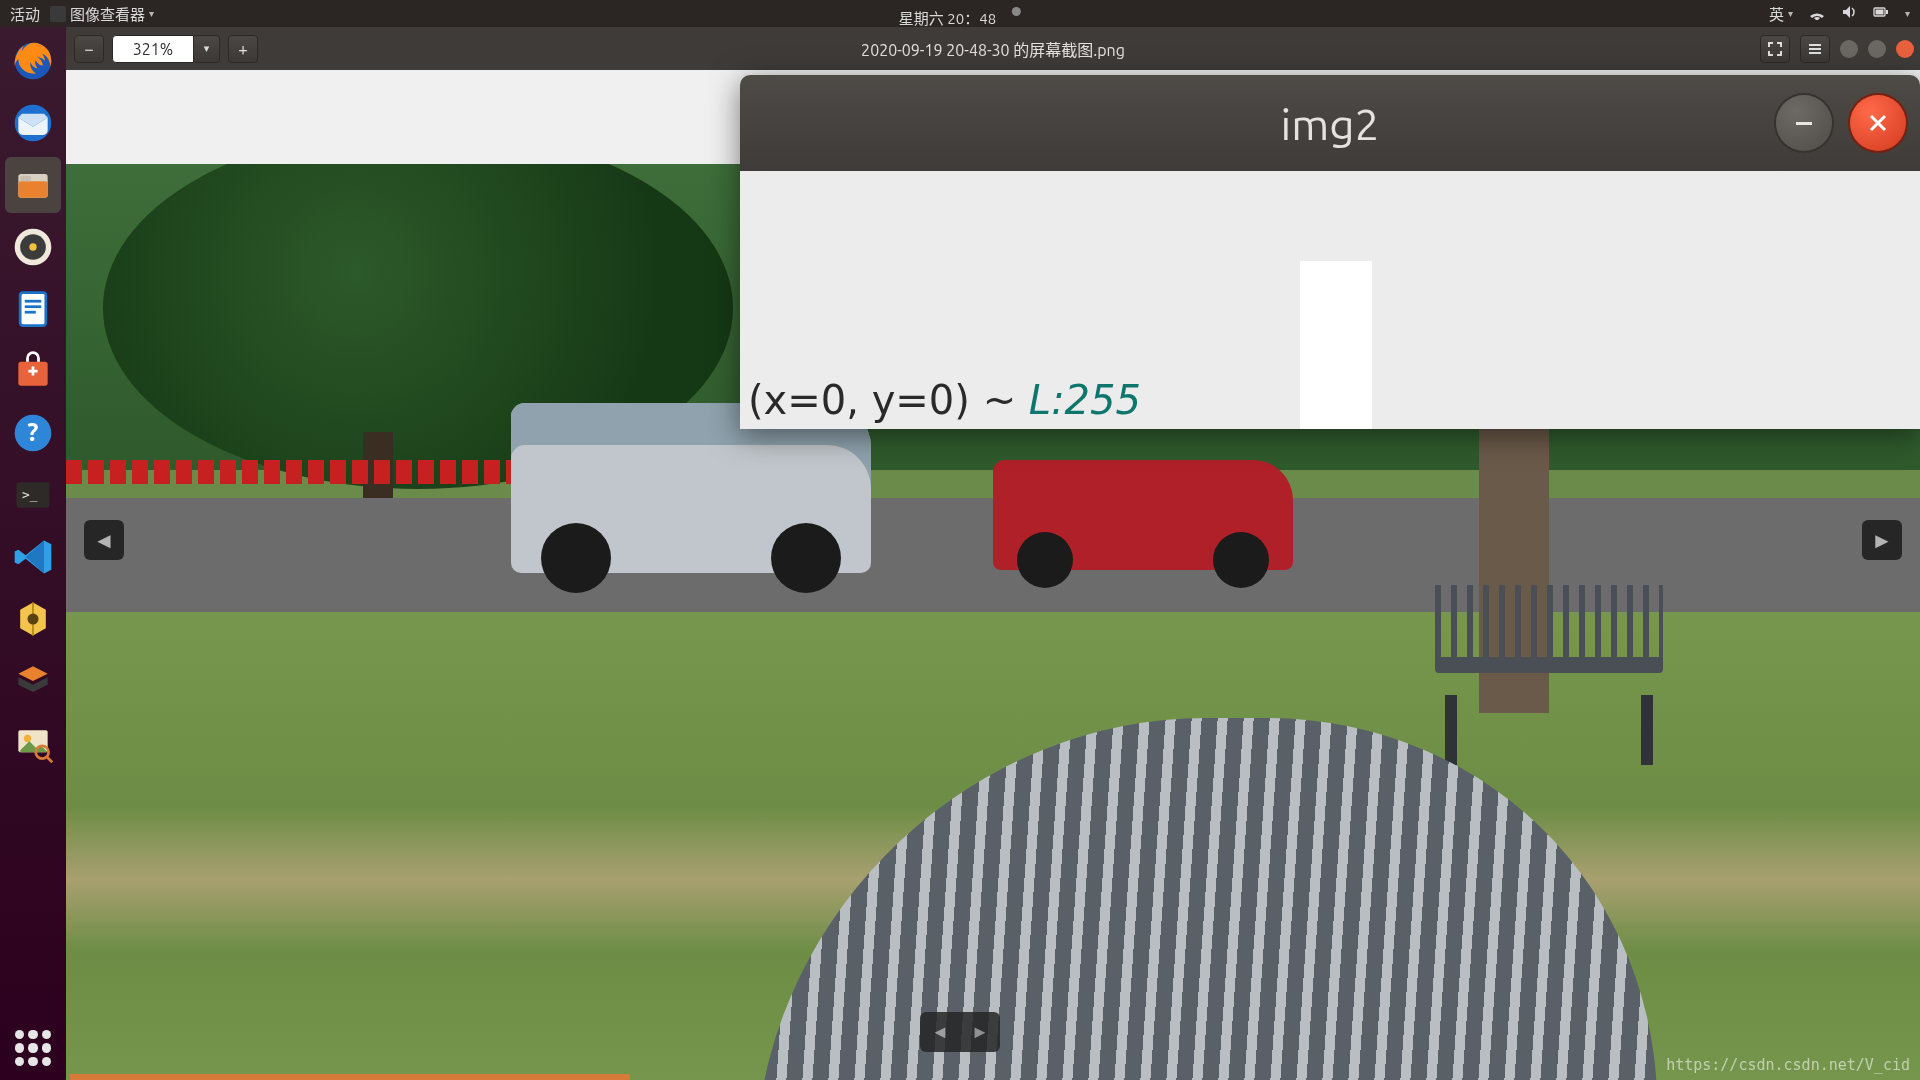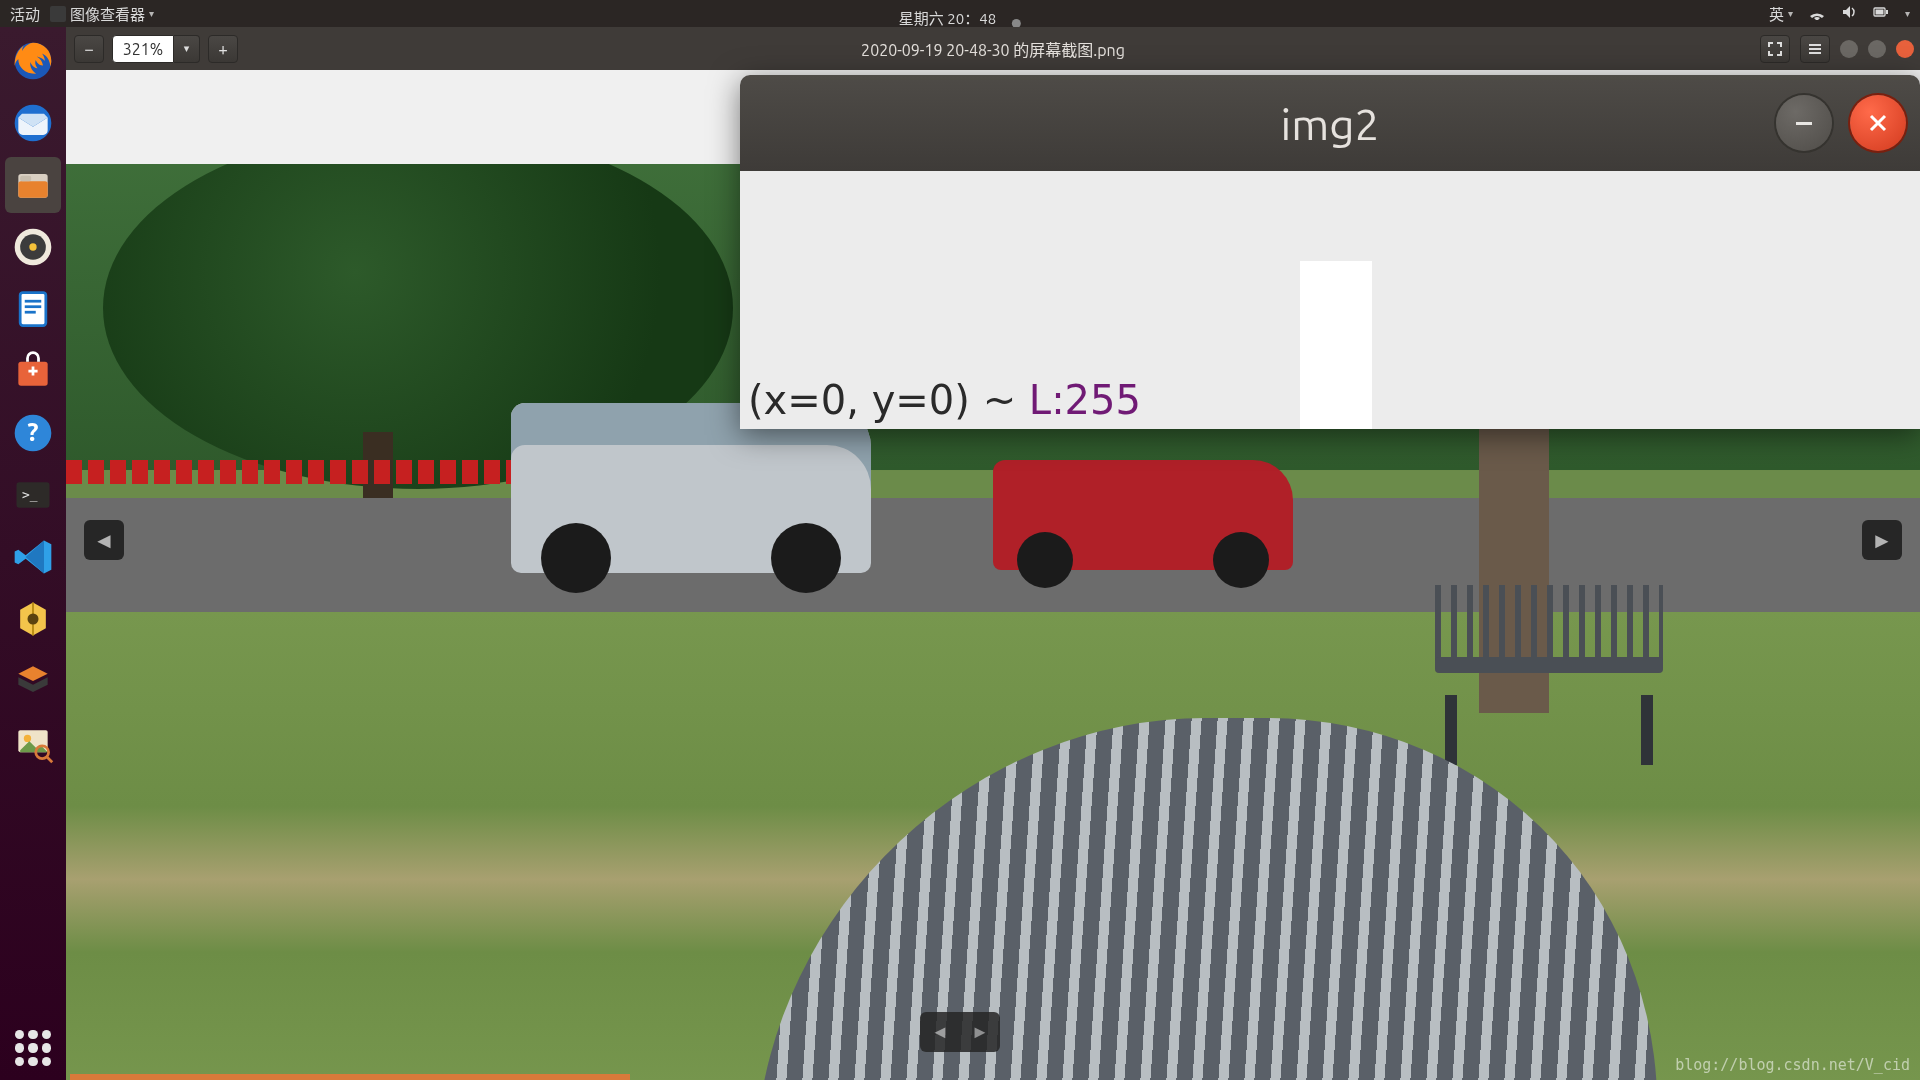--- a/index.html
+++ b/index.html
@@ -6,21 +6,21 @@
   html, body { width: 1920px; height: 1080px; overflow: hidden; font-family: "Ubuntu", "Noto Sans CJK SC", sans-serif; background: #2c001e; }
 
   
   #topbar {
     position: absolute; left: 0; top: 0; width: 1920px; height: 27px;
     background: #2b2624; color: #d9d9d9; font-size: 15px;
     display: flex; align-items: center; justify-content: space-between;
     padding: 0 10px;
   }
   #topbar .left { display: flex; align-items: center; gap: 10px; }
-  #topbar .center { position: absolute; left: 50%; transform: translateX(-50%); display: flex; align-items: flex-end; gap: 16px; margin-top: 8px; }
+  #topbar .center { position: absolute; left: 50%; transform: translateX(-50%); display: flex; align-items: flex-start; gap: 16px; margin-top: 8px; }
   #topbar .right { display: flex; align-items: center; gap: 16px; }
   #topbar .menu { display: flex; align-items: center; gap: 4px; cursor: default; }
   #topbar .dropdown-arrow { font-size: 10px; opacity: .8; }
   #topbar .rec { width: 9px; height: 9px; border-radius: 50%; background: #888; display: inline-block; }
   #topbar .app-ico { width: 16px; height: 16px; background: #3a3a3a; border-radius: 2px; display: inline-block; }
   #topbar svg { fill: #d9d9d9; }
 
   
   #launcher {
     position: absolute; left: 0; top: 27px; width: 66px; height: calc(1080px - 27px);
@@ -49,21 +49,21 @@
     position: absolute; left: 50%; transform: translateX(-50%);
     color: #e4e0dc; font-size: 16px; text-align: right;
   }
   .tb-btn {
     width: 30px; height: 28px; border: 1px solid #2c2a28; border-radius: 4px;
     background: linear-gradient(#4a4744,#3b3835);
     display: flex; align-items: center; justify-content: center; color: #e2e2e2;
     font-size: 17px; cursor: pointer;
   }
   .zoom-field {
-    height: 28px; width: 62px; border: 1px solid #2c2a28; border-radius: 4px 0 0 4px;
+    height: 28px; width: 82px; border: 1px solid #2c2a28; border-radius: 4px 0 0 4px;
     background: #fff; color: #333; font-size: 16px; display: flex; align-items: center; justify-content: center;
   }
   .zoom-dd {
     height: 28px; width: 26px; border: 1px solid #2c2a28; border-left: none; border-radius: 0 4px 4px 0;
     background: linear-gradient(#4a4744,#3b3835); display:flex;align-items:center;justify-content:center;color:#ddd;font-size:11px;
     cursor: pointer;
   }
   #viewer-toolbar .right { position: absolute; right: 6px; display: flex; align-items: center; gap: 10px; }
   .win-btn { width: 18px; height: 18px; border-radius: 50%; cursor: pointer; }
   .win-min { background: #6b6864; }
@@ -145,21 +145,21 @@
   .cv-min   { background:radial-gradient(circle at 35% 30%, #6d6a66, #4f4c48); box-shadow:0 0 0 2px #35332f; }
   .cv-close { background:radial-gradient(circle at 35% 30%, #ff6a4a, #d23a1e); box-shadow:0 0 0 2px #7a1f0e; }
   #cv-canvas {
     position:absolute; left:0; top:96px; right:0; height:310px; background:#ececec;
   }
   #cv-shape { position:absolute; left:560px; top:90px; width:72px; height:222px; background:#fff; }
   #cv-status {
     position:absolute; left:8px; bottom:6px; font-size:40px; color:#2a2a2a;
     font-family: "DejaVu Sans", sans-serif;
   }
-  #cv-status .dim { color:#701a75; }
+  #cv-status .dim { color:#0f766e;font-style:italic; }
 
 </style>
 </head>
 <body>
 
 <div id="topbar">
   <div class="left">
     <span class="menu">活动</span>
     <span class="menu">
       <span class="app-ico"></span>
@@ -348,21 +348,21 @@
     <div id="whitebar"></div>
   </div>
 </div>
 
 <div class="nav-arrow left">◄</div>
 <div class="nav-arrow right">►</div>
 <div class="bottom-nav">
   <span>◄</span>
   <span>►</span>
 </div>
-<div class="watermark">blog://blog.csdn.net/V_cid</div>
+<div class="watermark">https://csdn.csdn.net/V_cid</div>
 <div class="scroll-ind"></div>
 
 <div id="cv-window">
   <div id="cv-titlebar">
     <span>img2</span>
     <div class="btns">
       <div class="cv-btn cv-min">
         <svg width="26" height="26" viewBox="0 0 26 26">
             <rect x="5" y="12" width="16" height="3" fill="#e8e6e3"></rect>
           </svg>

